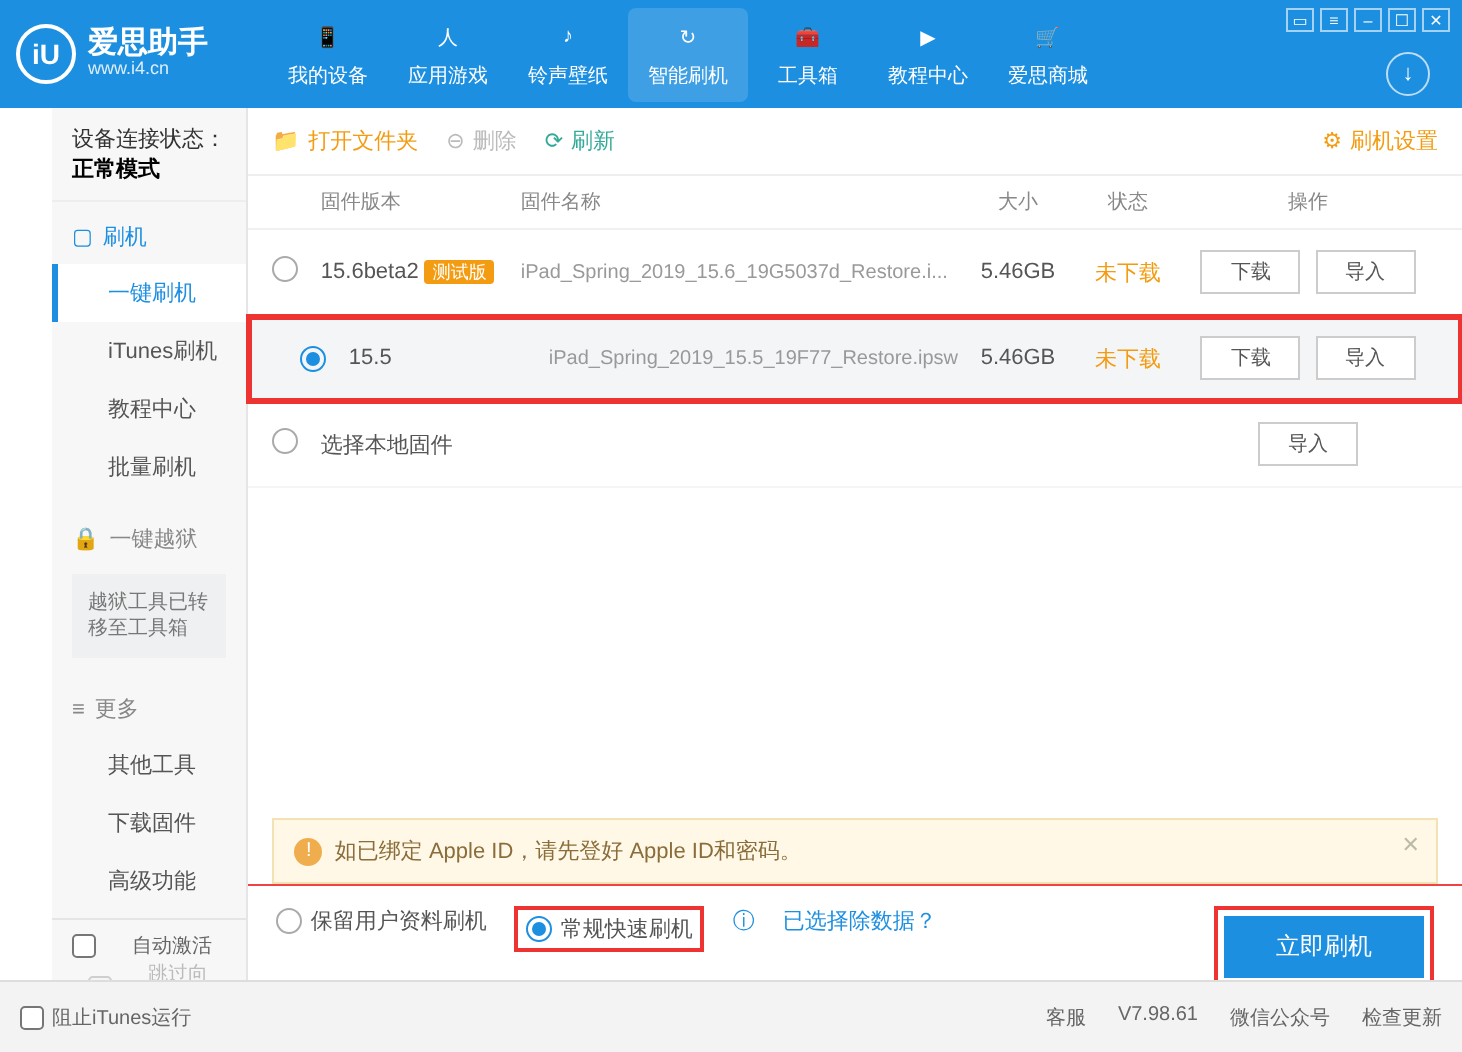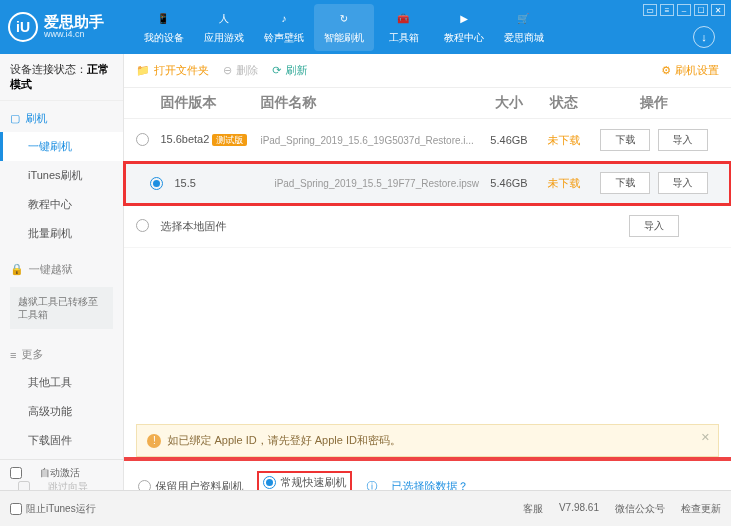--- a/index.html
+++ b/index.html
@@ -12,59 +12,59 @@
 .brand-title { font-size: 15px; font-weight: bold; }
 .brand-url { font-size: 9px; opacity: .85; }
 .nav { display: flex; margin-left: 30px; gap: 0; }
 .nav-item { width: 60px; display: flex; flex-direction: column; align-items: center; gap: 3px; padding: 6px 0; cursor: pointer; font-size: 10px; }
 .nav-item.active { background: rgba(255,255,255,.15); border-radius: 4px; }
 .nav-icon { width: 18px; height: 18px; display: flex; align-items: center; justify-content: center; }
 .win-controls { position: absolute; right: 6px; top: 4px; display: flex; gap: 3px; }
 .win-btn { width: 14px; height: 12px; border: 1px solid rgba(255,255,255,.6); font-size: 8px; display: flex; align-items: center; justify-content: center; cursor: pointer; }
 .dl-circle { position: absolute; right: 16px; top: 26px; width: 22px; height: 22px; border: 1.5px solid rgba(255,255,255,.7); border-radius: 50%; display: flex; align-items: center; justify-content: center; cursor: pointer; }
 
-.body-split { display: flex; height: calc(100% - 54px - 22px); }
+.body-split { display: flex; height: calc(100% - 54px - 22px); margin-left: 26px; }
 .sidebar { width: 152px; background: #f7f7f8; border-right: 1px solid #e5e5e5; display: flex; flex-direction: column; overflow-y: auto; }
 .conn-status { padding: 8px 10px; font-size: 11px; color: #333; border-bottom: 1px solid #eee; }
 .conn-status b { color: #000; }
 .side-section { padding: 4px 0; }
 .side-head { display: flex; align-items: center; gap: 5px; padding: 6px 10px; color: #1d8fe1; font-size: 11px; cursor: pointer; }
 .side-head.gray { color: #888; }
 .side-item { padding: 7px 10px 7px 28px; color: #555; cursor: pointer; font-size: 11px; }
 .side-item.active { color: #1d8fe1; border-left: 3px solid #1d8fe1; background: #fff; padding-left: 25px; }
 .side-note { margin: 4px 10px; padding: 8px; background: #eef0f1; color: #777; font-size: 10px; line-height: 1.3; }
 .sidebar-bottom { margin-top: auto; border-top: 1px solid #e5e5e5; padding: 6px 10px; }
 .chk-row { display: flex; align-items: center; gap: 18px; color: #666; font-size: 10px; }
 .device-card { border-top: 1px solid #e5e5e5; padding: 8px 10px; }
 
 .main { flex: 1; display: flex; flex-direction: column; background: #fff; position: relative; }
 .toolbar { height: 34px; display: flex; align-items: center; padding: 0 12px; gap: 14px; border-bottom: 1px solid #eee; color: #666; }
 .tool-link { display: flex; align-items: center; gap: 4px; cursor: pointer; font-size: 11px; }
 .tool-link.orange { color: #f39c12; }
 .tool-right { margin-left: auto; display: flex; align-items: center; gap: 4px; color: #f39c12; cursor: pointer; }
-.thead { display: flex; padding: 6px 12px; color: #888; font-size: 14px; border-bottom: 1px solid #f0f0f0; font-weight: bold; }
+.thead { display: flex; padding: 6px 12px; color: #888; font-size: 10px; border-bottom: 1px solid #f0f0f0; }
 .col-radio { width: 24px; }
 .col-ver { width: 100px; }
 .col-name { flex: 1; }
 .col-size { width: 60px; text-align: center; }
 .col-status { width: 50px; text-align: center; }
 .col-ops { width: 130px; text-align: center; }
 .trow { display: flex; align-items: center; padding: 10px 12px; border-bottom: 1px solid #f5f5f5; font-size: 11px; color: #555; }
 .trow.highlight { outline: 3px solid #e33; outline-offset: -2px; background: #f3f5f7; padding-left: 26px; }
 .radio { width: 13px; height: 13px; border: 1.5px solid #aaa; border-radius: 50%; display: inline-flex; align-items: center; justify-content: center; }
 .radio.checked { border-color: #1d8fe1; }
 .radio.checked::after { content: ""; width: 7px; height: 7px; background: #1d8fe1; border-radius: 50%; }
 .beta-tag { background: #f39c12; color: #fff; font-size: 9px; padding: 1px 4px; border-radius: 2px; margin-left: 3px; }
 .fname { color: #999; font-size: 10px; white-space: nowrap; overflow: hidden; text-overflow: ellipsis; }
 .status-txt { color: #f39c12; }
 .sm-btn { border: 1px solid #ccc; background: #fff; padding: 3px 14px; font-size: 10px; color: #555; cursor: pointer; margin: 0 2px; }
 
 .banner { margin: 0 12px; margin-top: 12px; padding: 8px 10px; background: #fff8e6; border: 1px solid #f3e2b3; color: #8a6d3b; font-size: 11px; display: flex; align-items: center; gap: 6px; position: relative; }
 .banner .close-x { position: absolute; right: 8px; top: 6px; color: #bba; cursor: pointer; }
-.opts-row { display: flex; align-items: flex-end; padding: 10px 14px; gap: 14px; font-size: 11px; color: #555; border-top: 4px solid #ef4444; }
+.opts-row { display: flex; align-items: flex-start; padding: 10px 14px; gap: 14px; font-size: 11px; color: #555; border-top: 1px solid #ef4444; }
 .opts-row .hl-box { border: 2px solid #e33; padding: 2px 4px; display: inline-flex; align-items: center; gap: 4px; }
 .link-blue { color: #1d8fe1; cursor: pointer; }
 .flash-btn-wrap { margin-left: auto; border: 2px solid #e33; padding: 3px; }
 .flash-btn { background: #1d8fe1; color: #fff; border: none; padding: 7px 26px; font-size: 12px; cursor: pointer; }
 
 .statusbar { position: absolute; bottom: 0; left: 0; right: 0; height: 36px; background: #f3f3f3; border-top: 1px solid #ddd; display: flex; align-items: center; padding: 0 10px; font-size: 10px; color: #666; gap: 16px; }
 .statusbar .right { margin-left: auto; display: flex; gap: 16px; }
 input[type=checkbox] { width: 12px; height: 12px; }
 
 .main-lower { margin-top: auto; }
@@ -144,22 +144,22 @@
           <span>一键越狱</span>
         </div>
       <div class="side-note">越狱工具已转移至工具箱</div>
     </div>
     <div class="side-section">
       <div class="side-head gray">
           <span>≡</span>
           <span>更多</span>
         </div>
       <div class="side-item">其他工具</div>
+      <div class="side-item">下载固件</div>
       <div class="side-item">高级功能</div>
-      <div class="side-item">下载固件</div>
     </div>
     <div class="sidebar-bottom">
       <label class="chk-row">
           <input type="checkbox" style="">
           <span>自动激活</span>
         </label>
       <label class="chk-row" style="margin-left:8px;color:#bbb">
           <input type="checkbox" disabled="" style="">
           <span>跳过向导</span>
         </label>
@@ -245,20 +245,23 @@
         <label style="display:flex;align-items:center;gap:4px">
             <span class="radio"></span>
             <span>保留用户资料刷机</span>
           </label>
         <span class="hl-box">
             <span class="radio checked"></span>
             <span>常规快速刷机</span>
           </span>
         <span style="color:#1d8fe1">ⓘ</span>
         <span class="link-blue">已选择除数据？</span>
+        <span class="flash-btn-wrap">
+          <button class="flash-btn">立即刷机</button>
+        </span>
       </div>
     </div>
   </div>
 </div>
 
 <div class="statusbar">
   <label style="display:flex;align-items:center;gap:4px">
       <input type="checkbox" style="">
       <span>阻止iTunes运行</span>
     </label>

